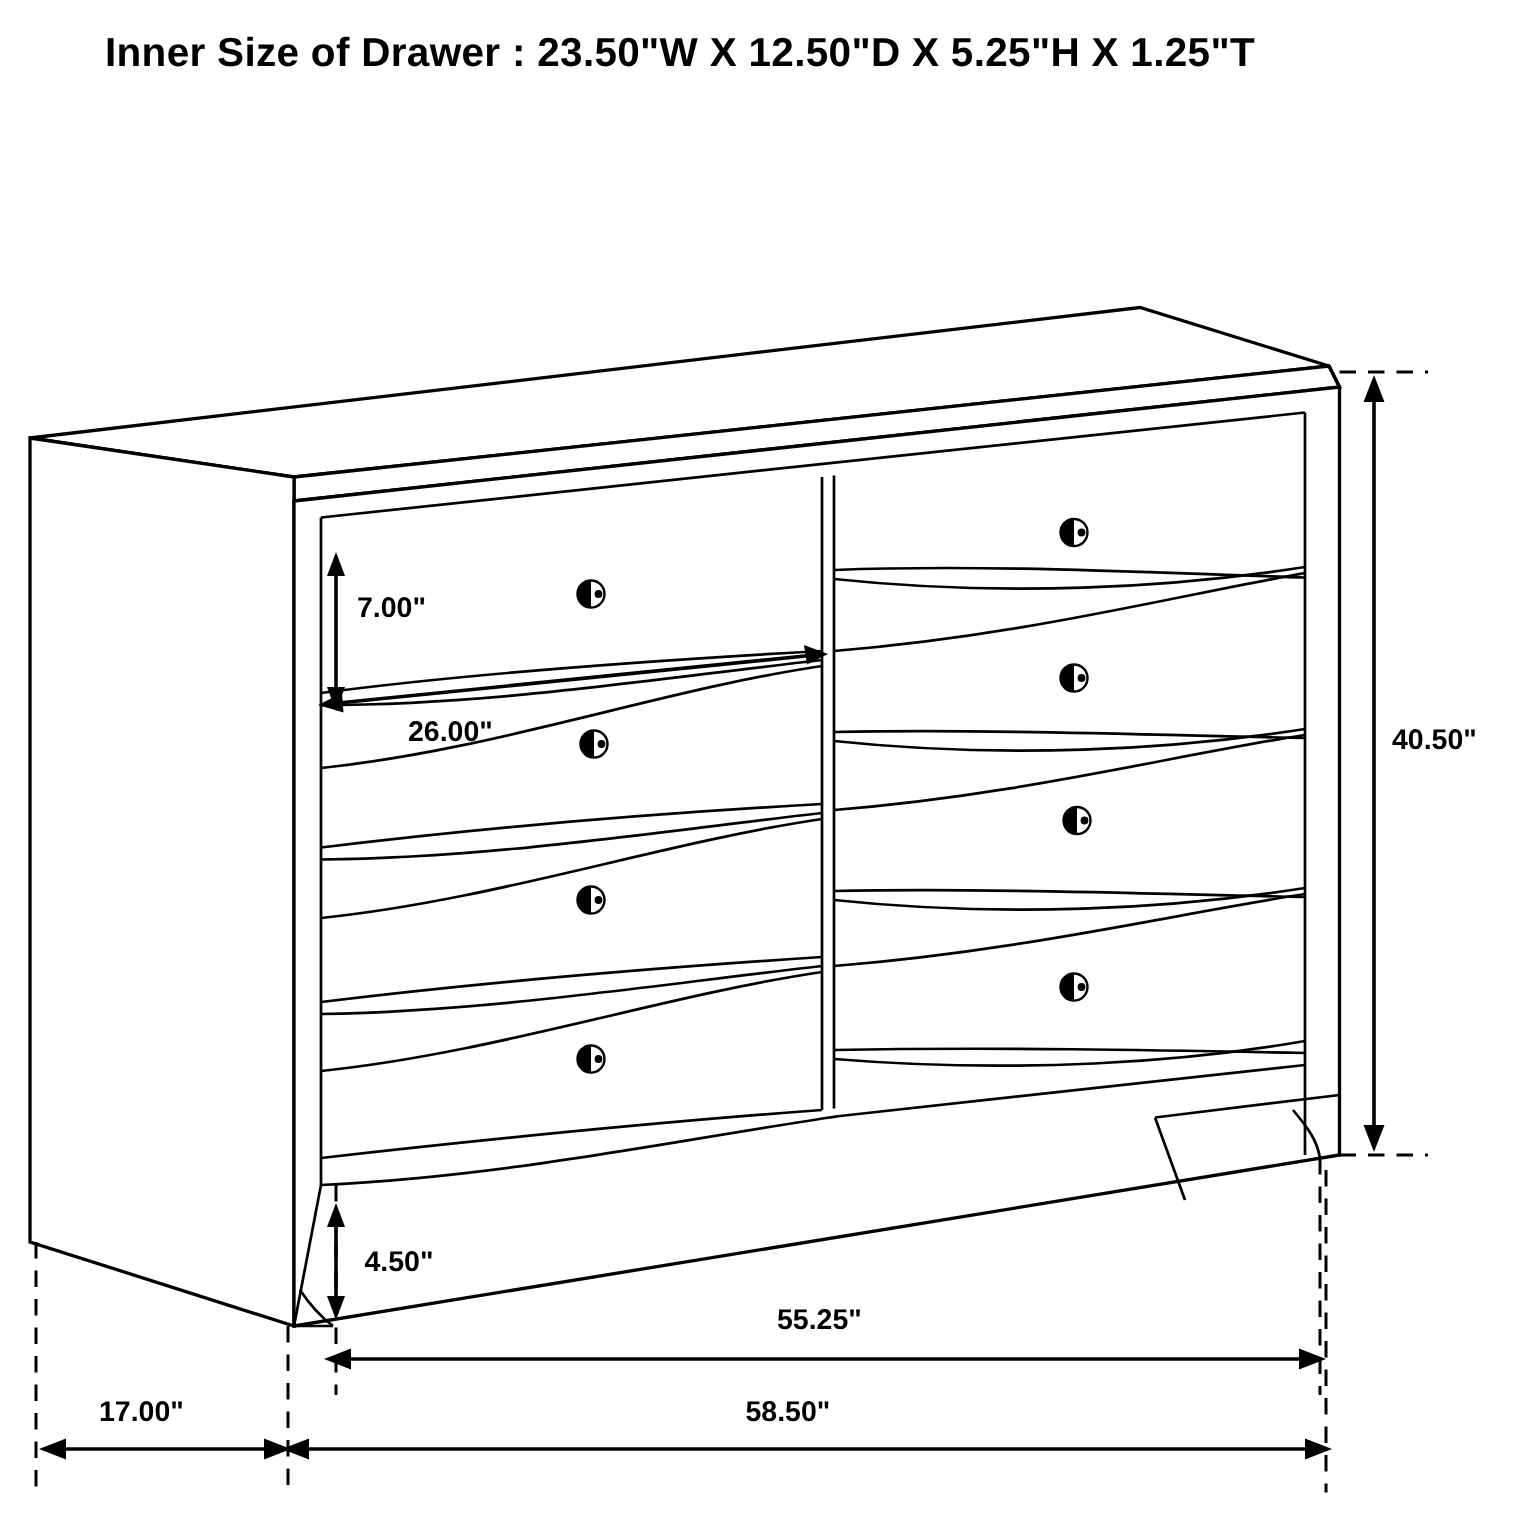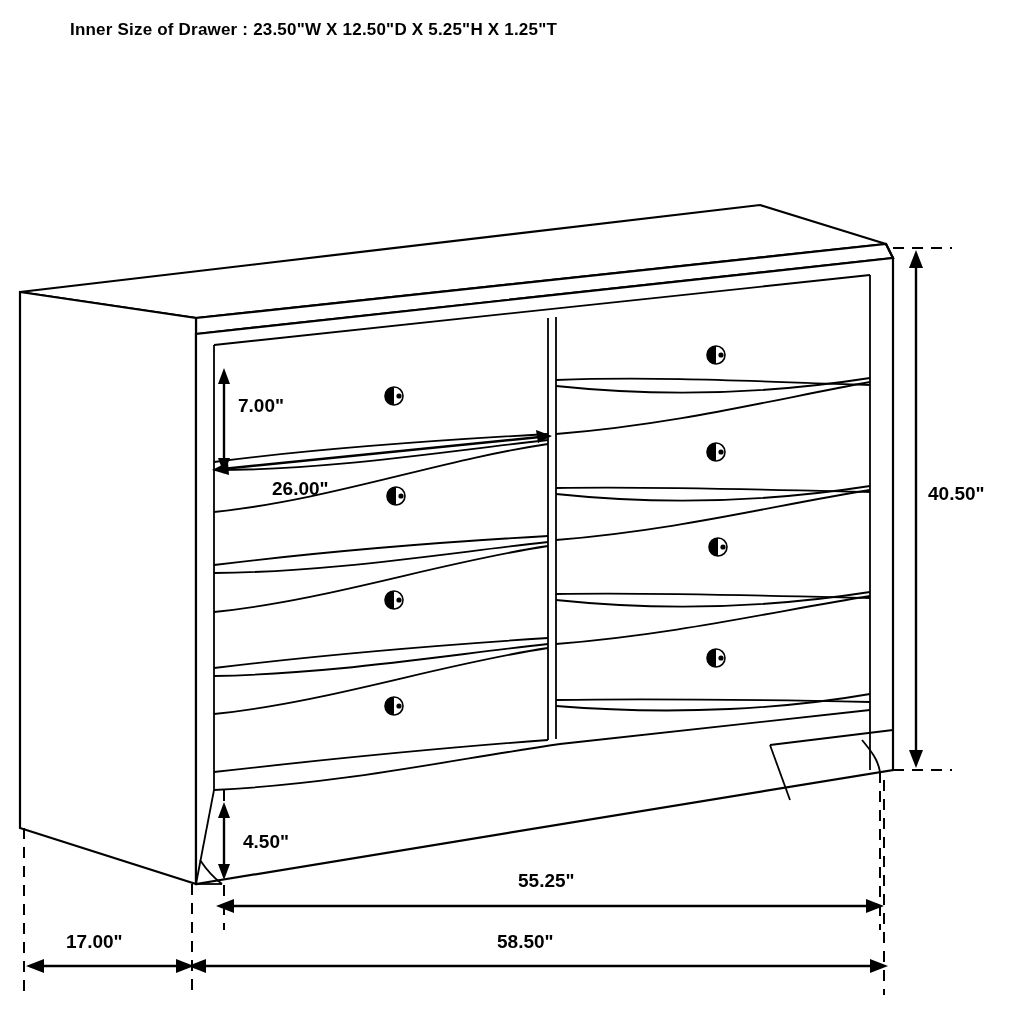--- a/index.html
+++ b/index.html
@@ -18,21 +18,21 @@
   #diagram-root {
     position: absolute;
     left: 0; top: 0;
     width: 1024px;
     height: 1024px;
   }
   .title {
     position: absolute;
     left: 70px;
     top: 20px;
-    font-size: 17px;
+    font-size: 27px;
     font-weight: bold;
     letter-spacing: 0.2px;
     white-space: nowrap;
   }
   .dim-label {
     position: absolute;
     font-size: 19px;
     font-weight: bold;
     white-space: nowrap;
   }

